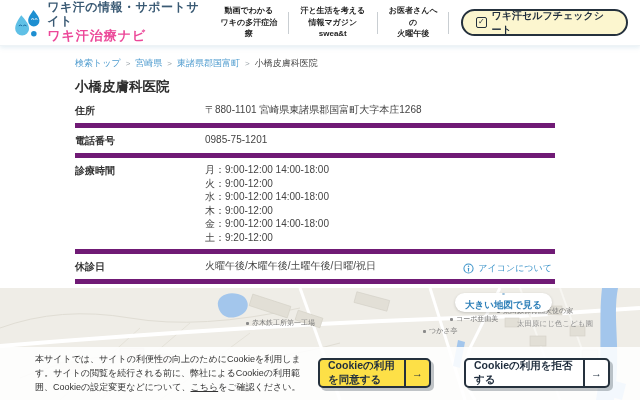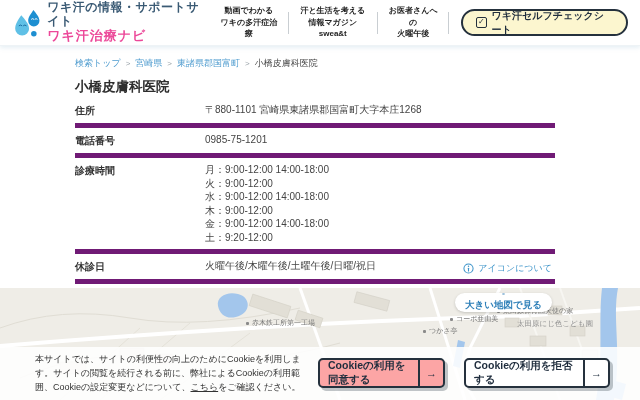--- a/index.html
+++ b/index.html
@@ -80,21 +80,21 @@
   .cookie-btn {
     position:absolute; top:358px; height:30px;
     border:2px solid #25313d; border-radius:5px;
     box-shadow:3px 3px 0 rgba(37,49,61,.28);
     display:flex; align-items:stretch; cursor:pointer;
     font-size:10.5px; font-weight:bold; color:#1f2d3d;
     z-index:7; background:#fff;
   }
   .cookie-btn .btn-label { flex:1; display:flex; align-items:center; justify-content:center; padding:0 8px; }
   .cookie-btn .btn-arrow { width:25px; border-left:2px solid #25313d; display:flex; align-items:center; justify-content:center; font-size:11px; }
-  .btn-agree { left:318px; width:127px; background:#fca5a5; }
+  .btn-agree { left:318px; width:113px; background:#fde047; }
   .btn-deny  { left:464px; width:146px; background:#ffffff; }
 </style>
 </head>
 <body>
 
 <div class="header">
   <div class="logo">
     <svg width="34" height="36" viewBox="0 0 36 36">
       <path d="M13 9 C9 15 6 19 6 24.5 a8 8 0 0 0 16 0 C22 19 17 13.5 13 9 Z" fill="#5fc0e6"></path>
       <path d="M27 3 C24 8 21 11 21 15.5 a6.5 6.5 0 0 0 13 0 C34 11 30 7 27 3 Z" fill="#1d8fd1"></path>

